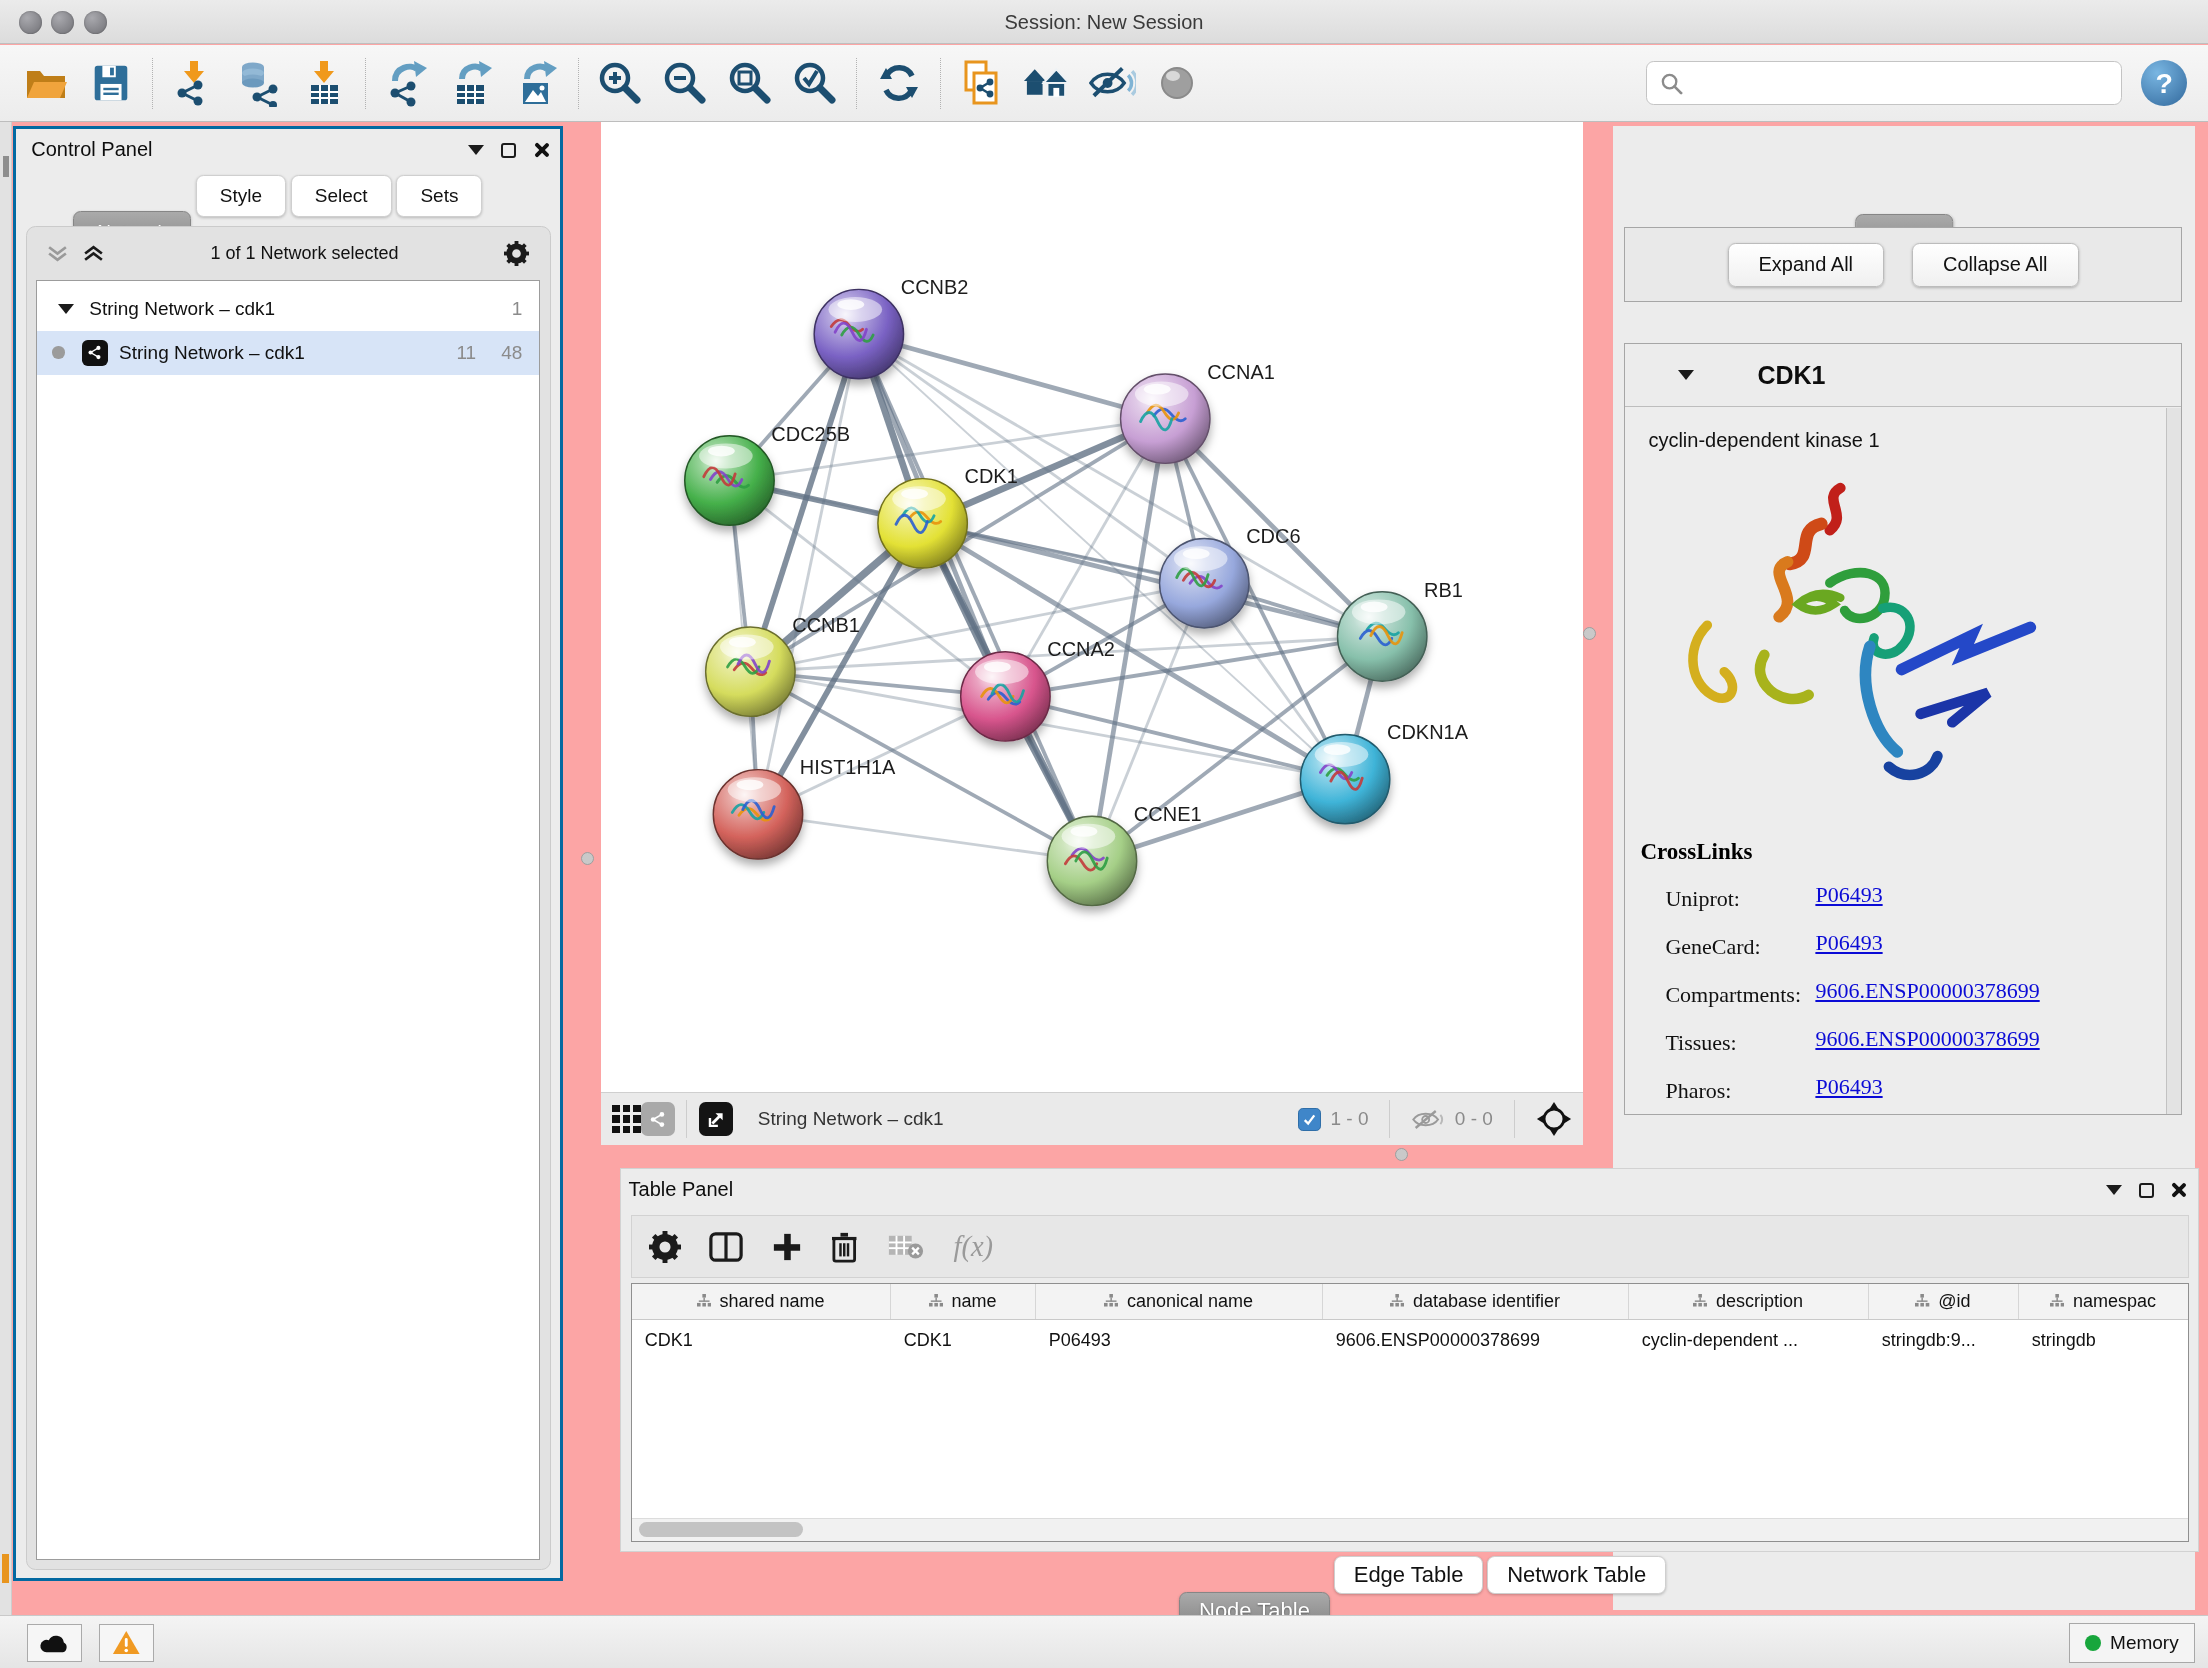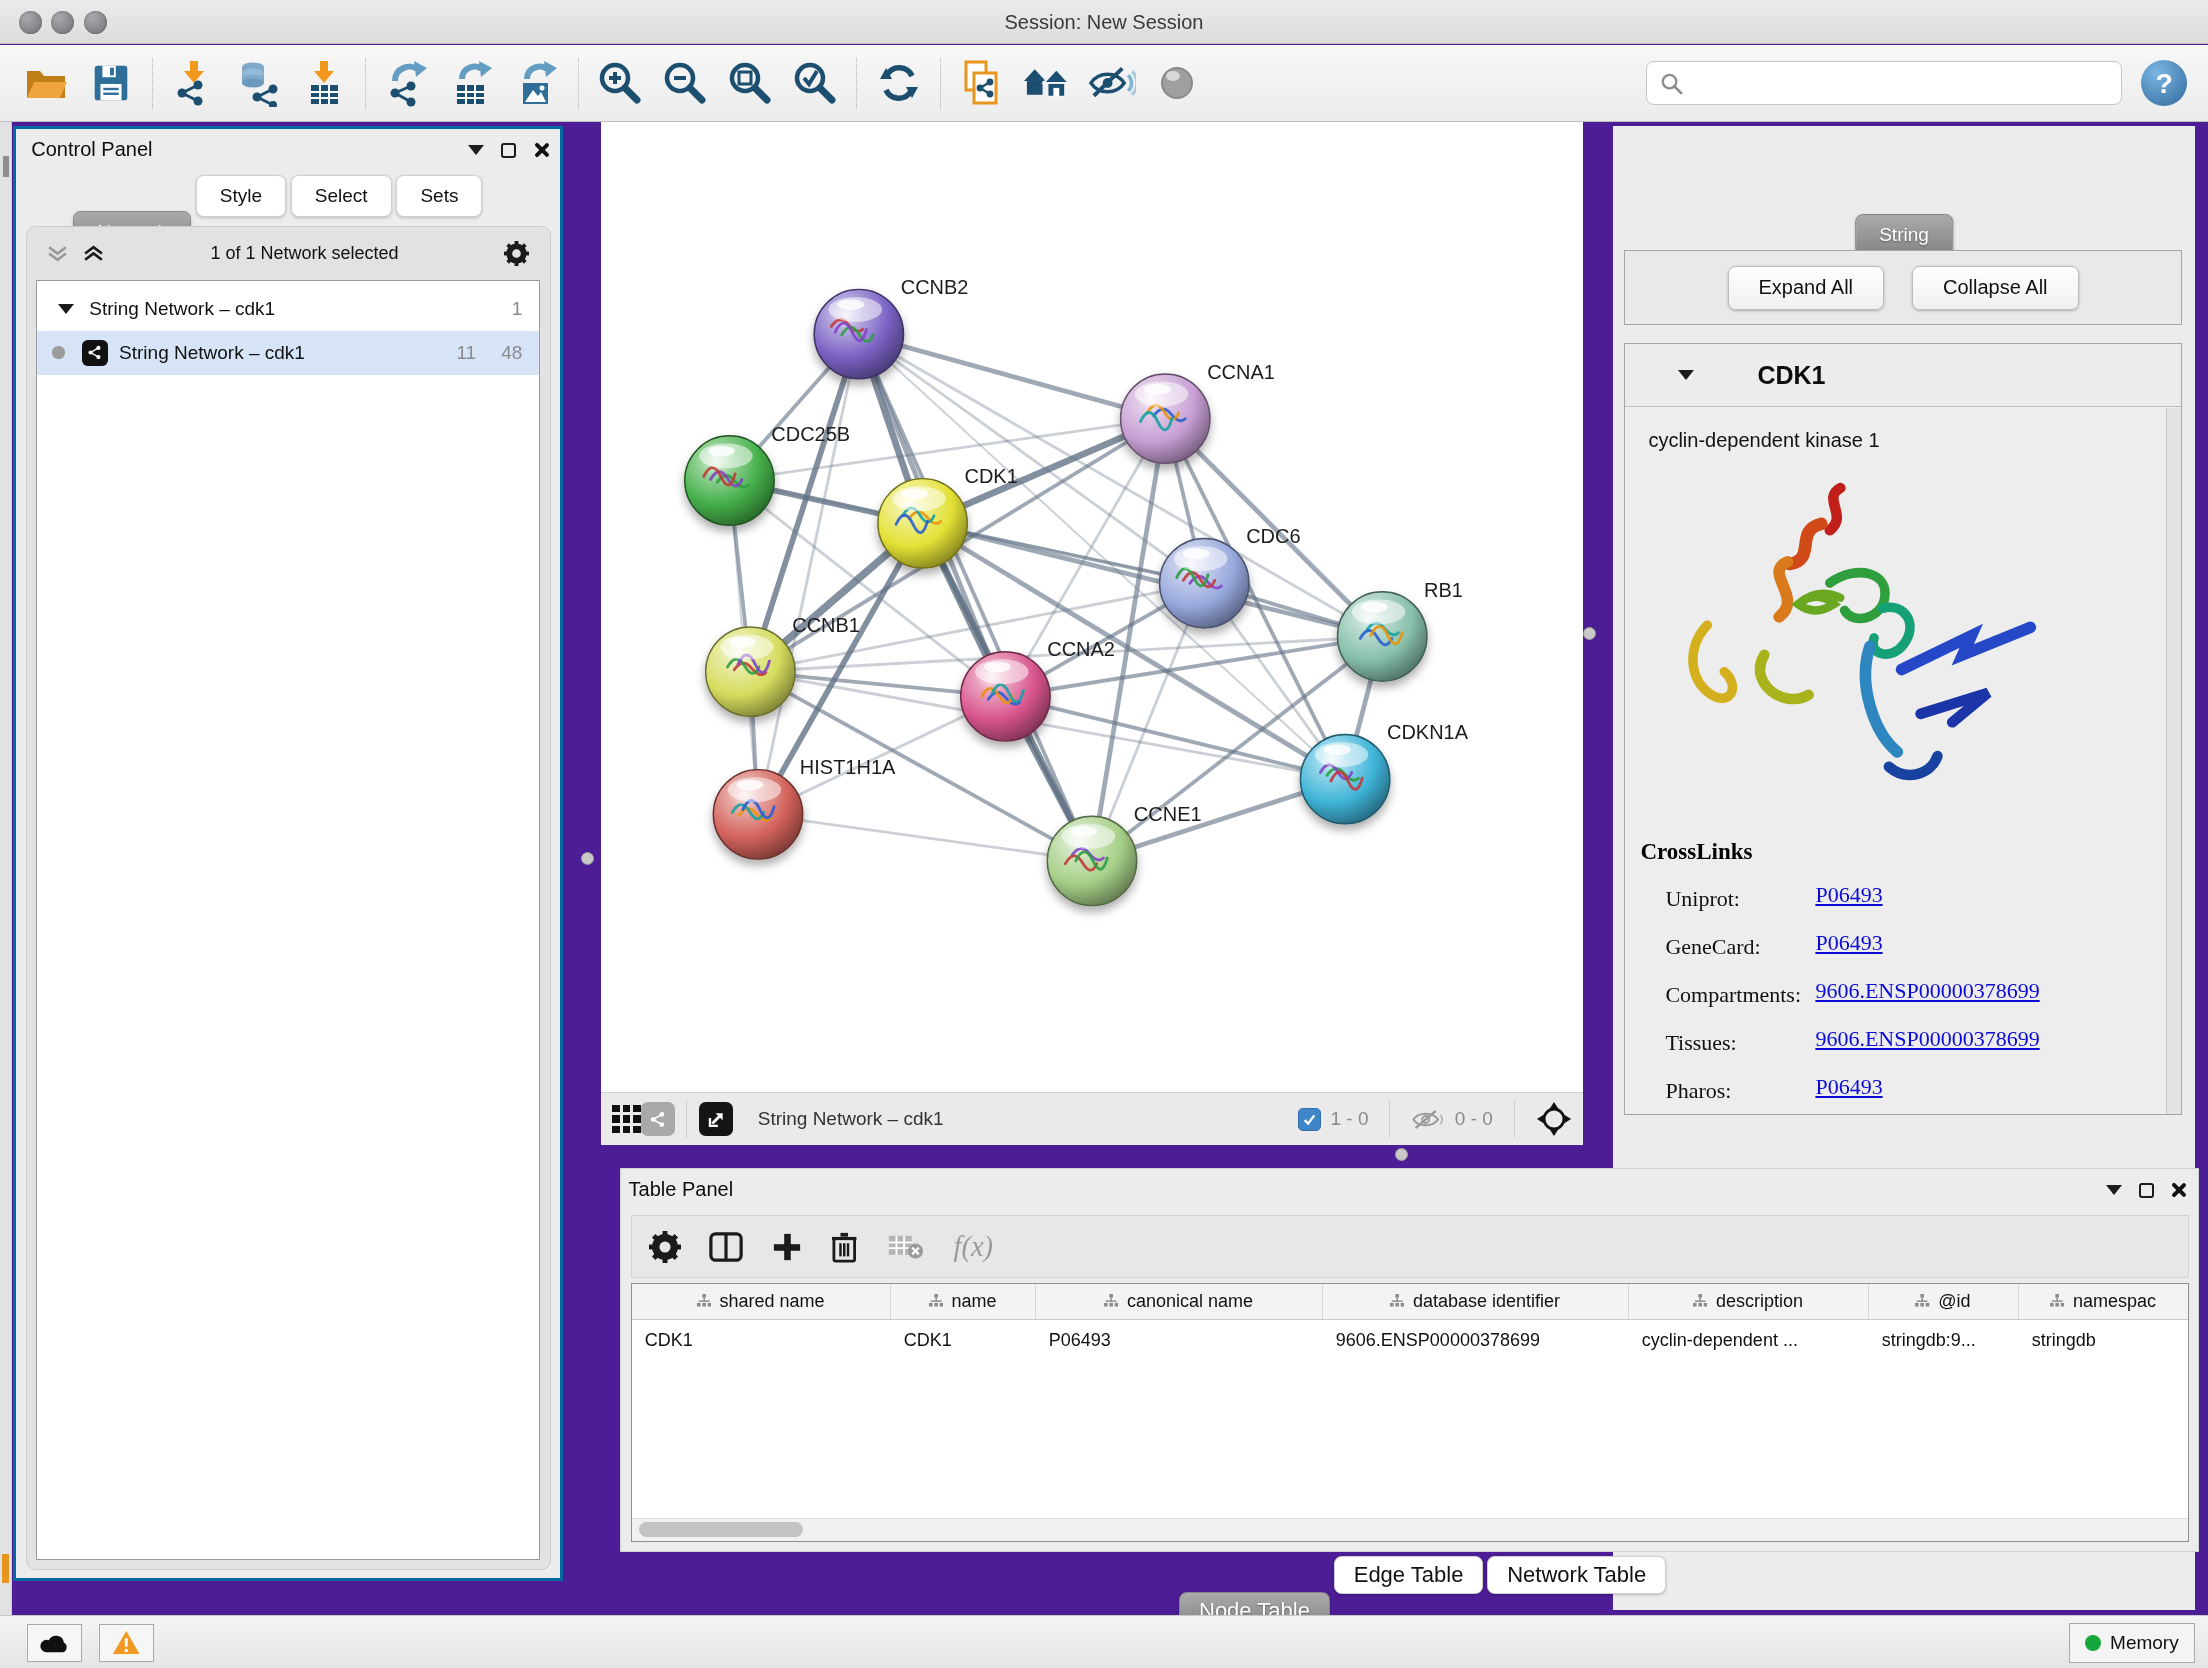--- a/index.html
+++ b/index.html
@@ -1,17 +1,17 @@
 <!DOCTYPE html>
 <html style="font-size:15px"><head>
 <meta charset="utf-8">
 <style>
   * { margin:0; padding:0; box-sizing:border-box; }
   body { font-family:"Liberation Sans", sans-serif; background:#e6e6e6; }
-  #app { position:relative; width:2208px; height:1668px; background:#4c1d95; overflow:hidden; }
+  #app { position:relative; width:2208px; height:1668px; background:#fca5a5; overflow:hidden; }
 
   
   .titlebar { position:absolute; left:0; top:0; right:0; height:44px;
     background:linear-gradient(#ebebeb,#dcdcdc); border-bottom:1px solid #bfbfbf; }
   .traffic { position:absolute; top:10.5px; width:23px; height:23px; border-radius:50%;
     background:radial-gradient(circle at 35% 30%, #a9a9ae, #6f6f74); box-shadow:inset 0 0 1.9px rgba(0,0,0,.35); }
   .win-title { position:absolute; left:0; right:0; top:0; height:44px; line-height:44px;
     text-align:center; font-size:20px; color:#3a3a3a; }
 
   
@@ -81,21 +81,21 @@
   .chk { width:23px; height:23px; border-radius:4.8px; background:#3f86c9; border:1px solid #2f6ea8;
     display:flex; align-items:center; justify-content:center; }
   .cnt { font-size:19px; color:#8a8a8a; }
 
   .splitter-dot { position:absolute; width:13.3px; height:13.3px; border-radius:50%; background:#c9c9c9;
     border:1px solid #9e9e9e; }
 
   
   #results-panel { left:1613px; top:126px; width:582px; height:1484px; }
   .rp-tab { position:absolute; left:50%; transform:translateX(-50%); top:52px; }
-  .rp-btnbox { position:absolute; left:11.4px; right:13.3px; top:124px; height:75px; background:#e9e9e9;
+  .rp-btnbox { position:absolute; left:11.4px; right:13.3px; top:101px; height:75px; background:#e9e9e9;
     border:1.9px solid #a6a6a6; display:flex; align-items:center; justify-content:center; gap:28px; }
   .btn { height:44px; padding:0 30px; background:linear-gradient(#ffffff,#f0f0f0); border:1px solid #bcbcbc;
     border-radius:7.6px; font-size:20px; color:#111; box-shadow:0 1px 2.9px rgba(0,0,0,.25);
     display:flex; align-items:center; }
   .rp-section { position:absolute; left:11.4px; right:13.3px; top:217px; height:772px; border:1.9px solid #a6a6a6;
     background:#ededed; }
   .sec-head { height:63px; border-bottom:1px solid #bdbdbd; background:#ececec; display:flex; align-items:center; }
   .sec-head .tri-down { margin-left:53px; }
   .gene { font-size:25px; font-weight:bold; color:#0d0d0d; margin-left:63px; }
   .sec-body { position:absolute; top:64px; left:0; right:15px; bottom:0; overflow:hidden; }

